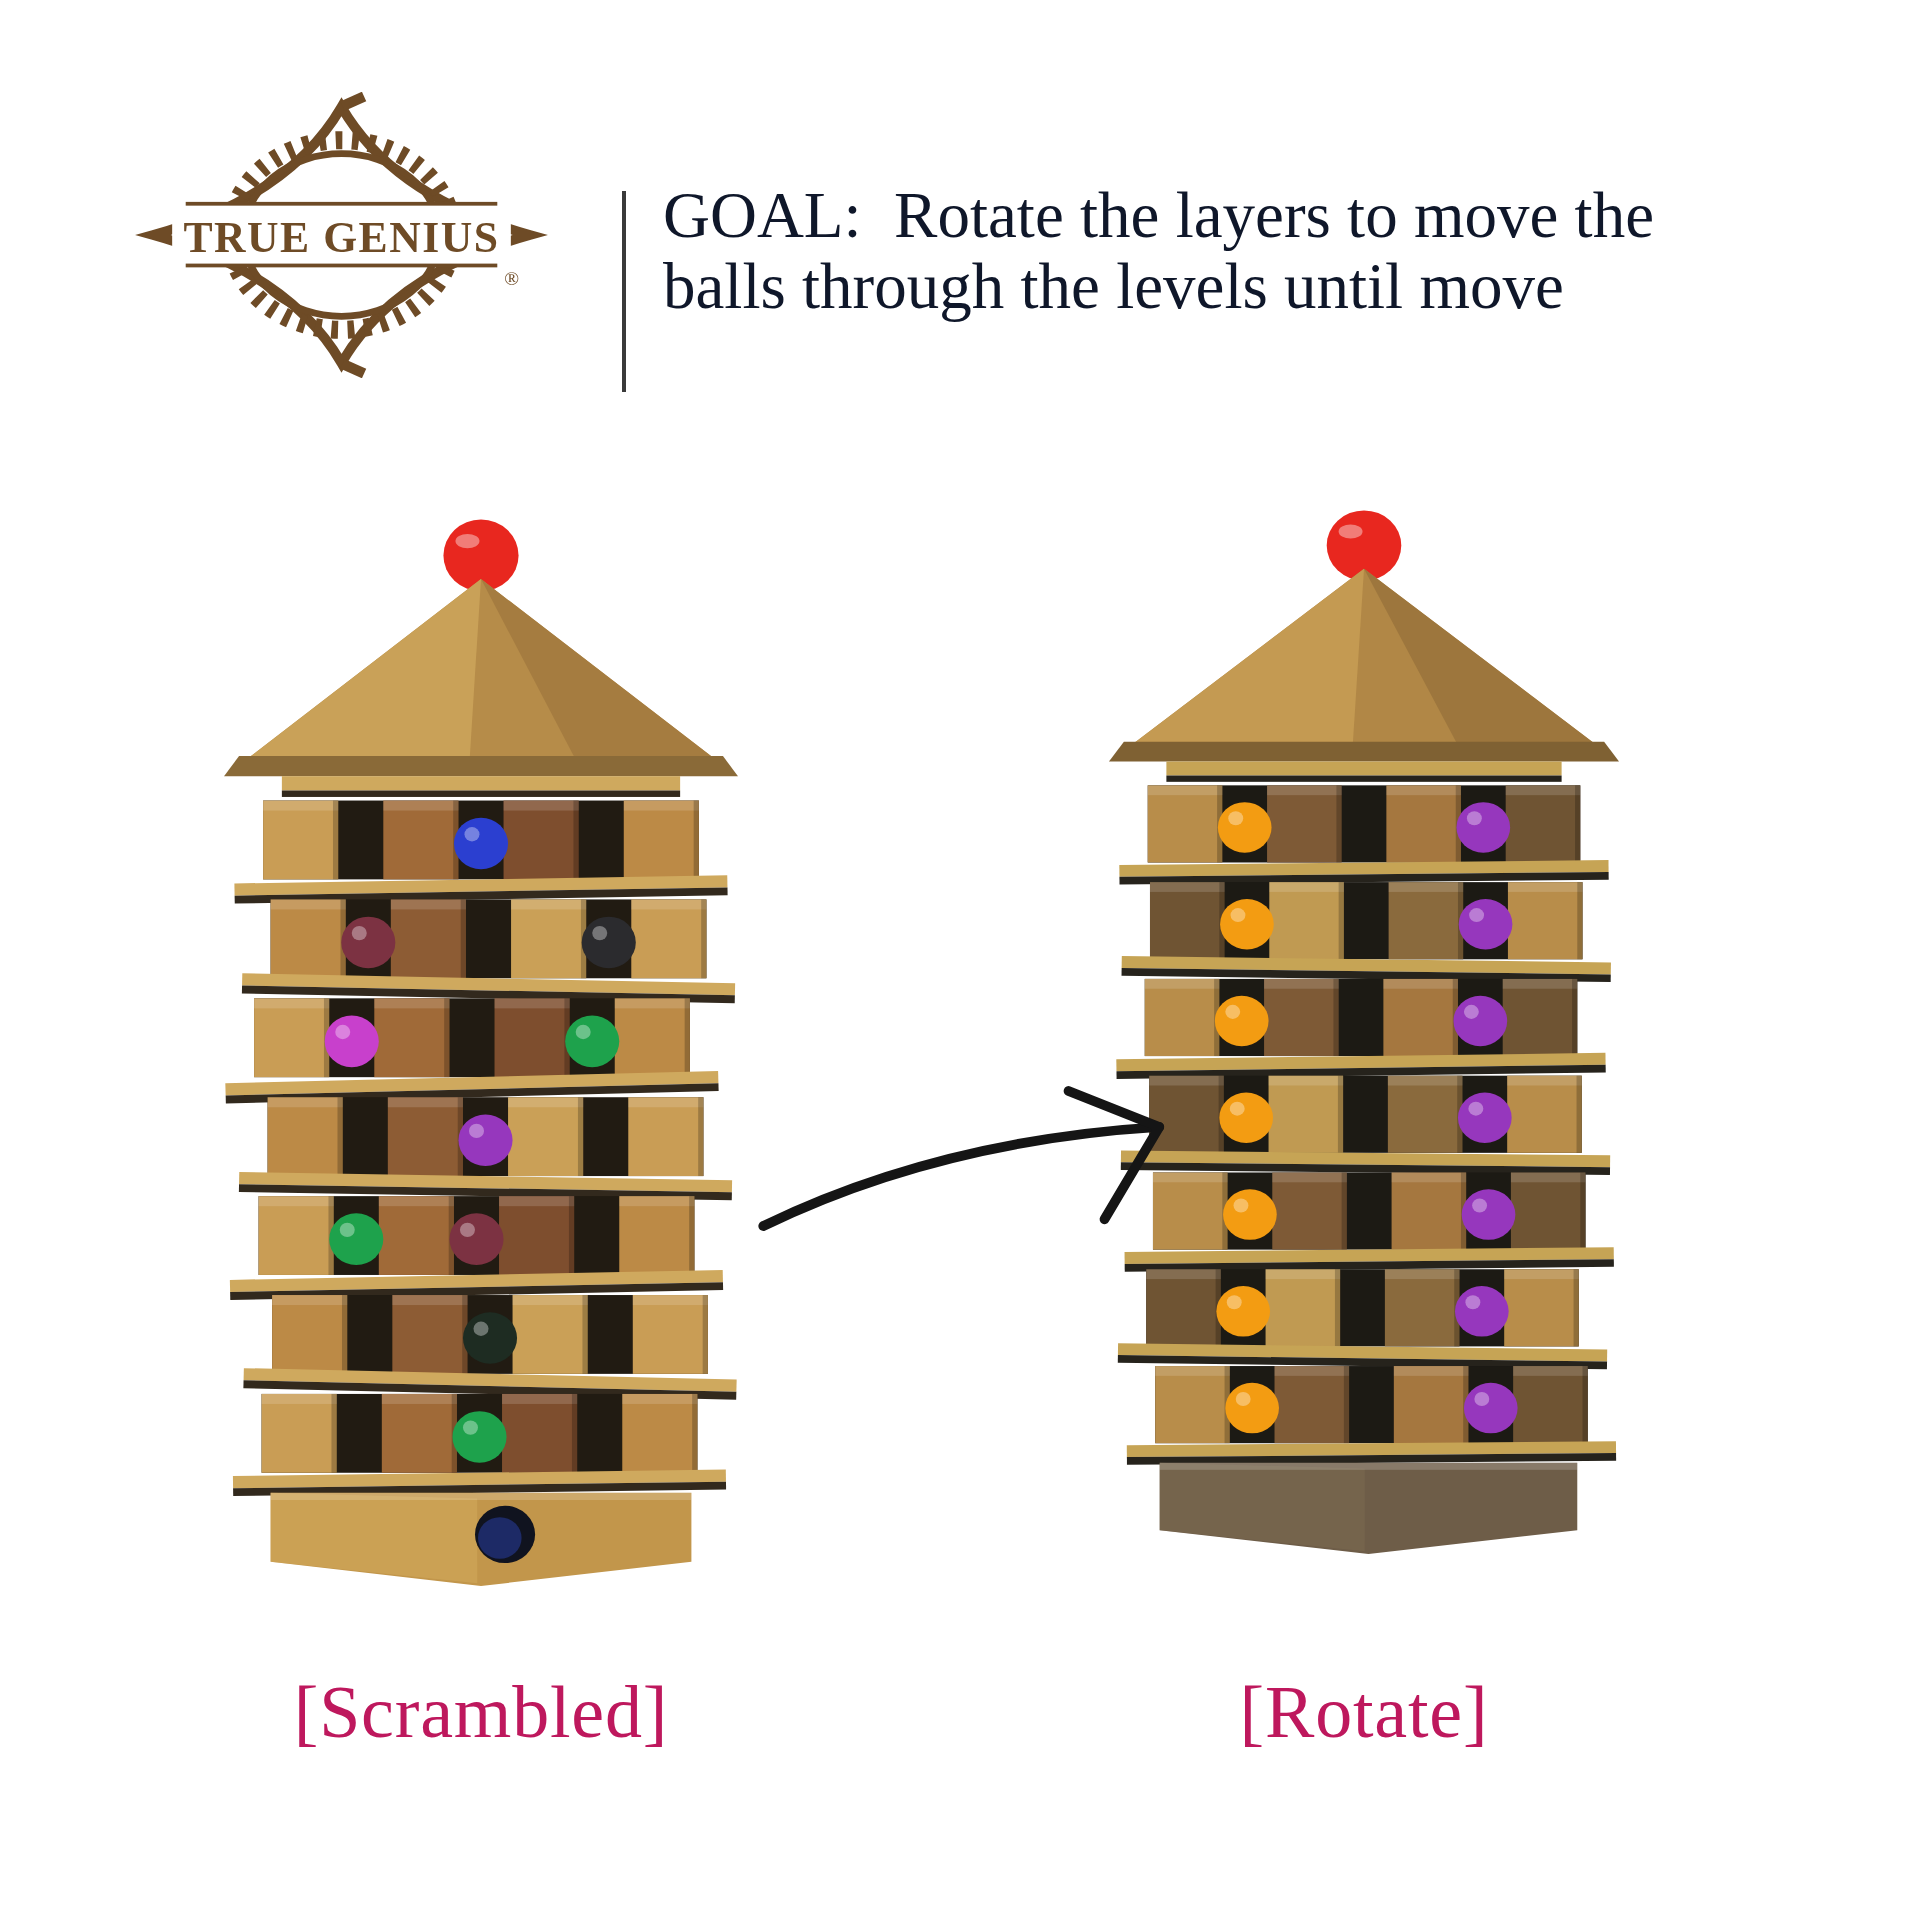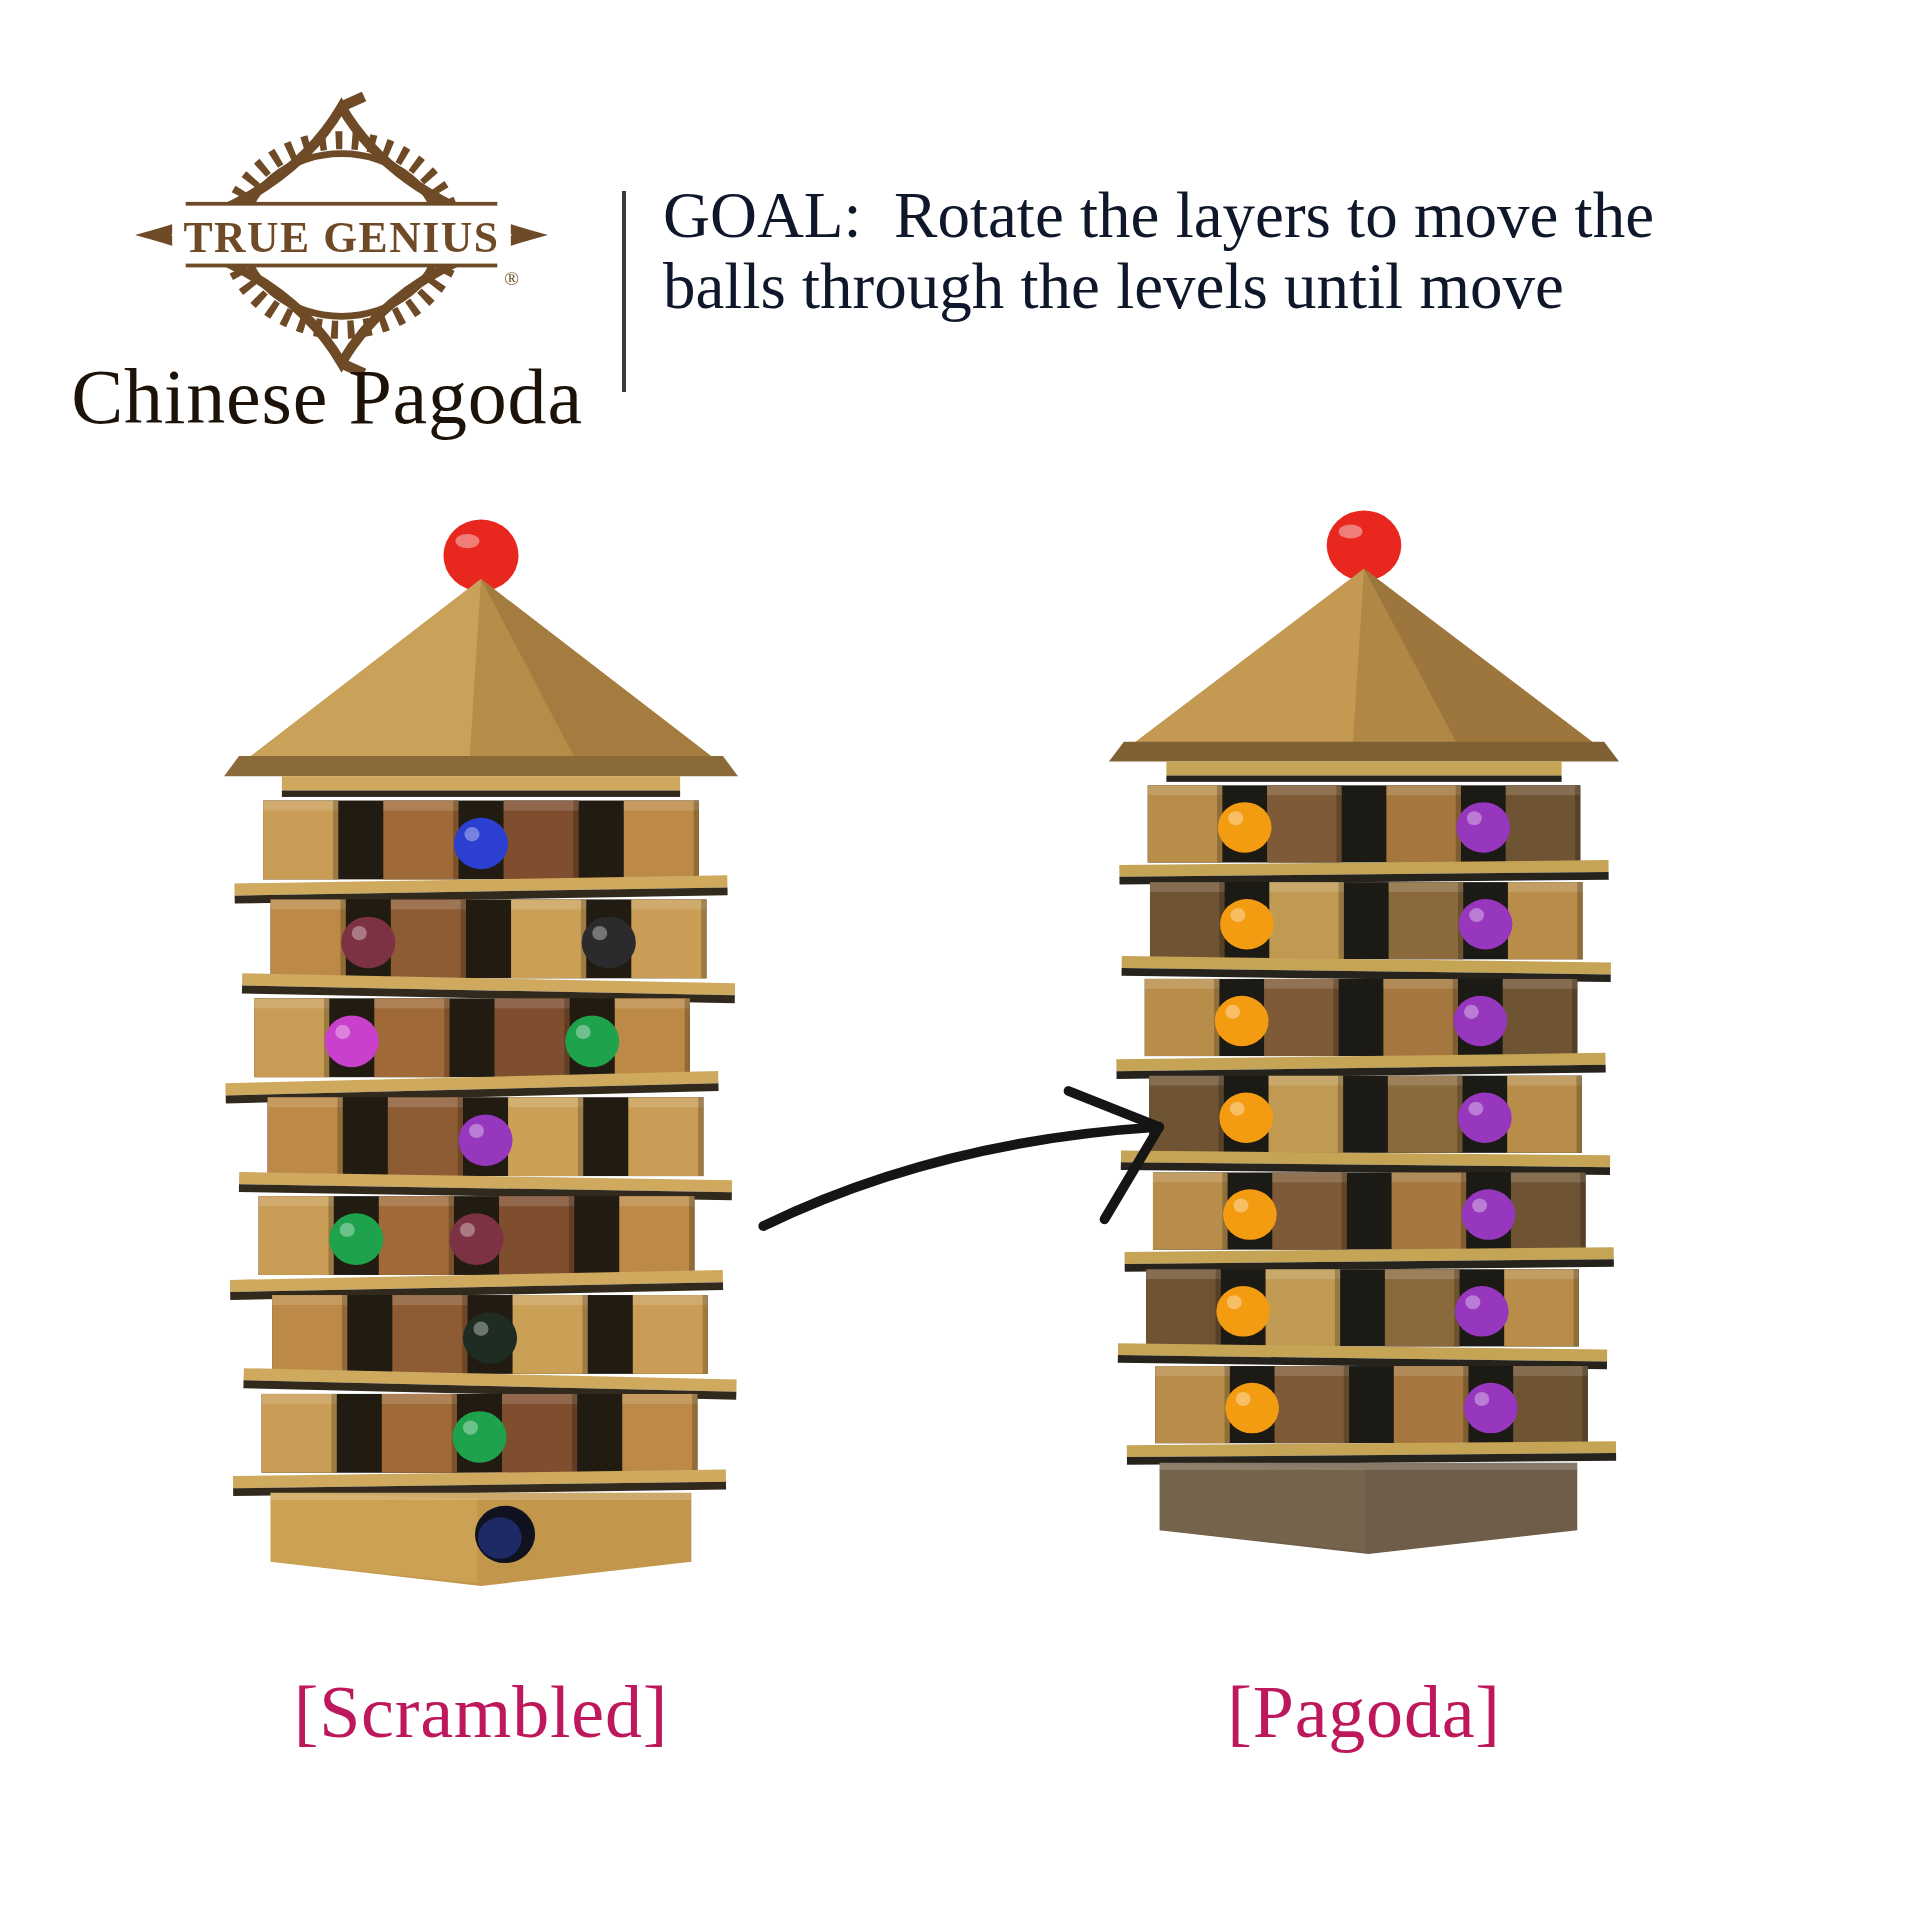--- a/index.html
+++ b/index.html
@@ -43,21 +43,20 @@
       <ellipse cx="0" cy="0" rx="148" ry="126" fill="none" stroke="currentColor" stroke-width="24" stroke-dasharray="9 13"></ellipse>
       <ellipse cx="0" cy="0" rx="130" ry="108" fill="none" stroke="currentColor" stroke-width="9"></ellipse>
       <rect x="-225" y="-42" width="450" height="84" fill="#ffffff"></rect>
       <rect x="-207" y="-44" width="414" height="5" fill="currentColor"></rect>
       <rect x="-207" y="38" width="414" height="5" fill="currentColor"></rect>
       <text x="0" y="22" text-anchor="middle" font-size="58" font-weight="bold" letter-spacing="2" fill="currentColor">TRUE GENIUS</text>
       <text x="226" y="66" text-anchor="middle" font-size="26" fill="currentColor">®</text>
     </svg>
   </div>
 
-  <div class="product-title">Chinese Pagoda</div>
 
   <div class="divider"></div>
 
   <div class="goal">
     <div>GOAL:  Rotate the layers to move the</div>
     <div>balls through the levels until move</div>
   </div>
 
   <div class="tower" style="left:218px;top:511px;width:526px;height:1075px;">
     <svg viewBox="0 0 700 1500" preserveAspectRatio="none">
@@ -416,16 +415,16 @@
   </div>
 
   <div class="arrow-wrap">
     <svg viewBox="0 0 580 260">
       <path d="M 25,232 Q 260,118 553,100" fill="none" stroke-width="13" stroke-linecap="round" stroke="#151515"></path>
       <polyline points="432,52 553,100 480,223" fill="none" stroke-width="13" stroke-linecap="round" stroke-linejoin="round" stroke="#151515"></polyline>
     </svg>
   </div>
 
   <div class="caption left">[Scrambled]</div>
-  <div class="caption right">[Pagoda]</div>
+  <div class="caption right">[Rotate]</div>
 
 </div>
 
 
 </body></html>

